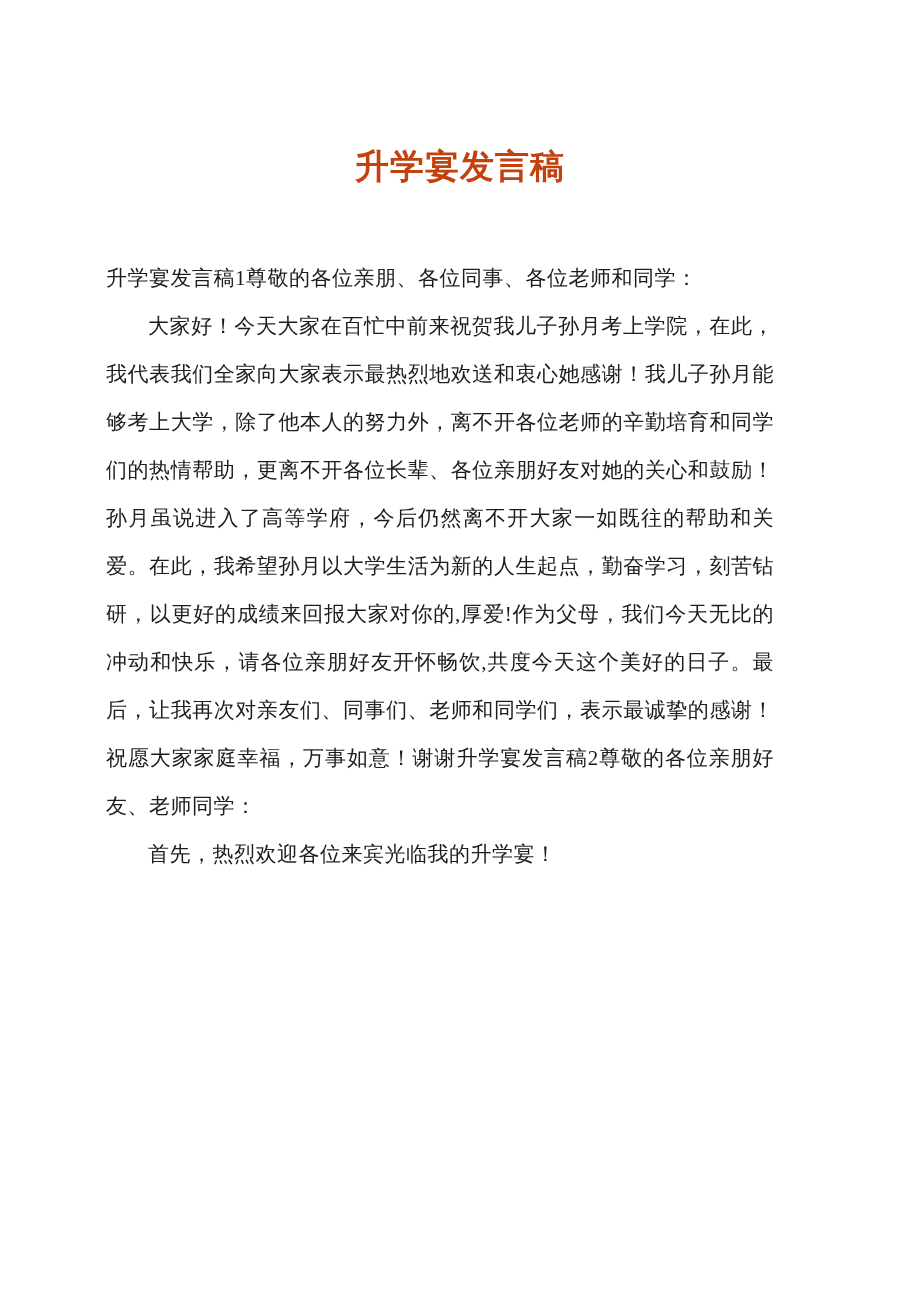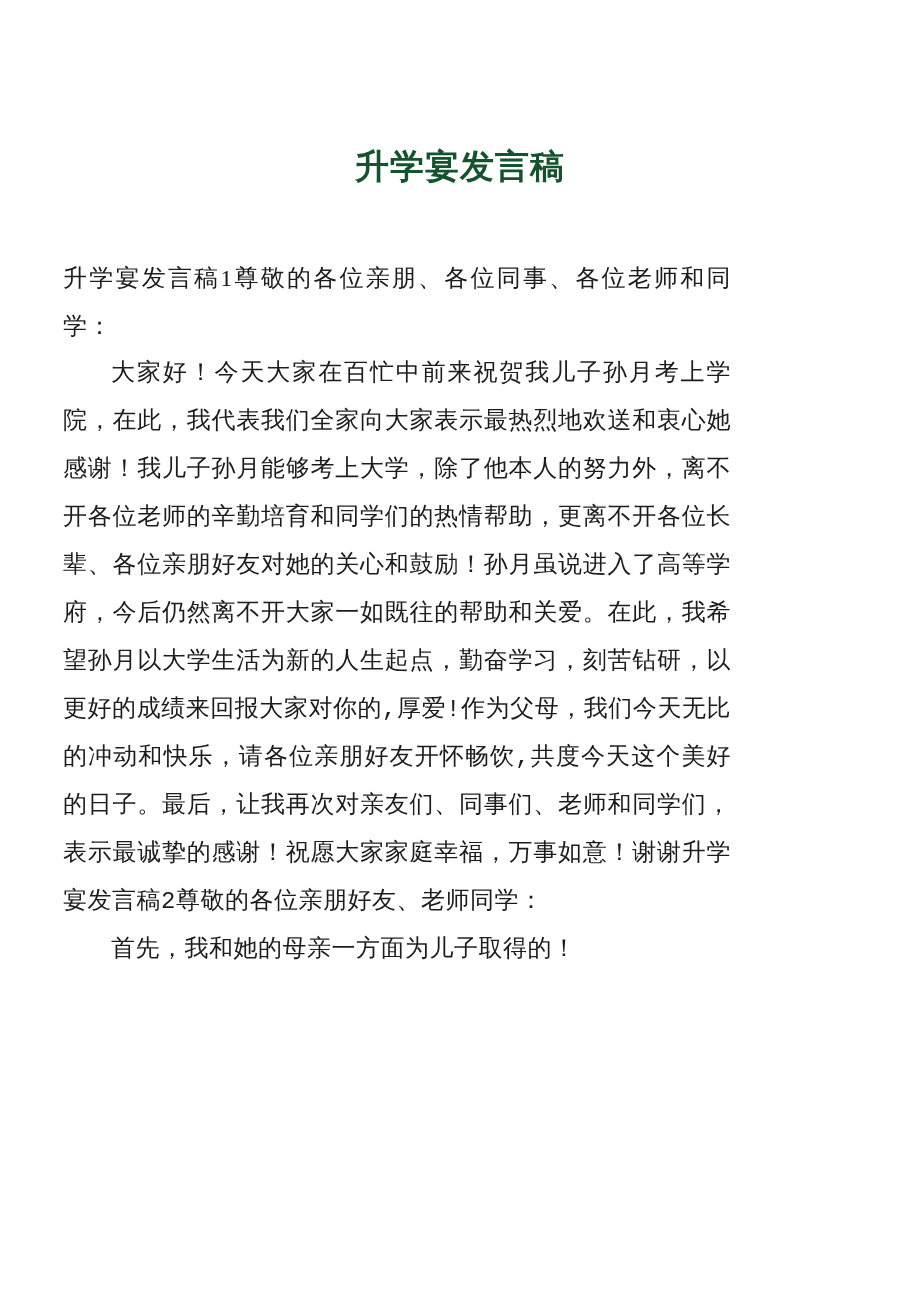--- a/index.html
+++ b/index.html
@@ -18,52 +18,51 @@
   }
   .doc-title {
     margin: 0;
     padding-top: 144px;
     text-align: center;
     font-family: "DejaVu Sans", "Liberation Sans", sans-serif;
     font-weight: 700;
     font-size: 34px;
     line-height: 44px;
     letter-spacing: 1px;
-    color: #14532d;
+    color: #c2410c;
   }
   .doc-body {
     margin-top: 66px;
-    margin-left: 63px;
+    margin-left: 106px;
     width: 668px;
-    font-size: 24px;
+    font-size: 21px;
     line-height: 48px;
     text-align: justify;
     letter-spacing: 0.5px;
   }
   .para {
     margin: 0;
     padding: 0;
   }
   .para.indent {
     text-indent: 2em;
-    font-family: Liberation Mono, monospace;
   }
   .para.gap-before {
     margin-top: 26px;
   }
 </style>
 </head>
 <body>
 
 <div class="page">
   <h1 class="doc-title">升学宴发言稿</h1>
 
   <div class="doc-body">
     <p class="para">升学宴发言稿1尊敬的各位亲朋、各位同事、各位老师和同学：</p>
 
     <p class="para indent">大家好！今天大家在百忙中前来祝贺我儿子孙月考上学院，在此，我代表我们全家向大家表示最热烈地欢送和衷心她感谢！我儿子孙月能够考上大学，除了他本人的努力外，离不开各位老师的辛勤培育和同学们的热情帮助，更离不开各位长辈、各位亲朋好友对她的关心和鼓励！孙月虽说进入了高等学府，今后仍然离不开大家一如既往的帮助和关爱。在此，我希望孙月以大学生活为新的人生起点，勤奋学习，刻苦钻研，以更好的成绩来回报大家对你的,厚爱!作为父母，我们今天无比的冲动和快乐，请各位亲朋好友开怀畅饮,共度今天这个美好的日子。最后，让我再次对亲友们、同事们、老师和同学们，表示最诚挚的感谢！祝愿大家家庭幸福，万事如意！谢谢升学宴发言稿2尊敬的各位亲朋好友、老师同学：</p>
 
 
-    <p class="para indent">首先，我和她的母亲一方面为儿子取得的！</p>
+    <p class="para indent">首先，热烈欢迎各位来宾光临我的升学宴！</p>
 
 
   </div>
 </div>
 
 </body></html>

